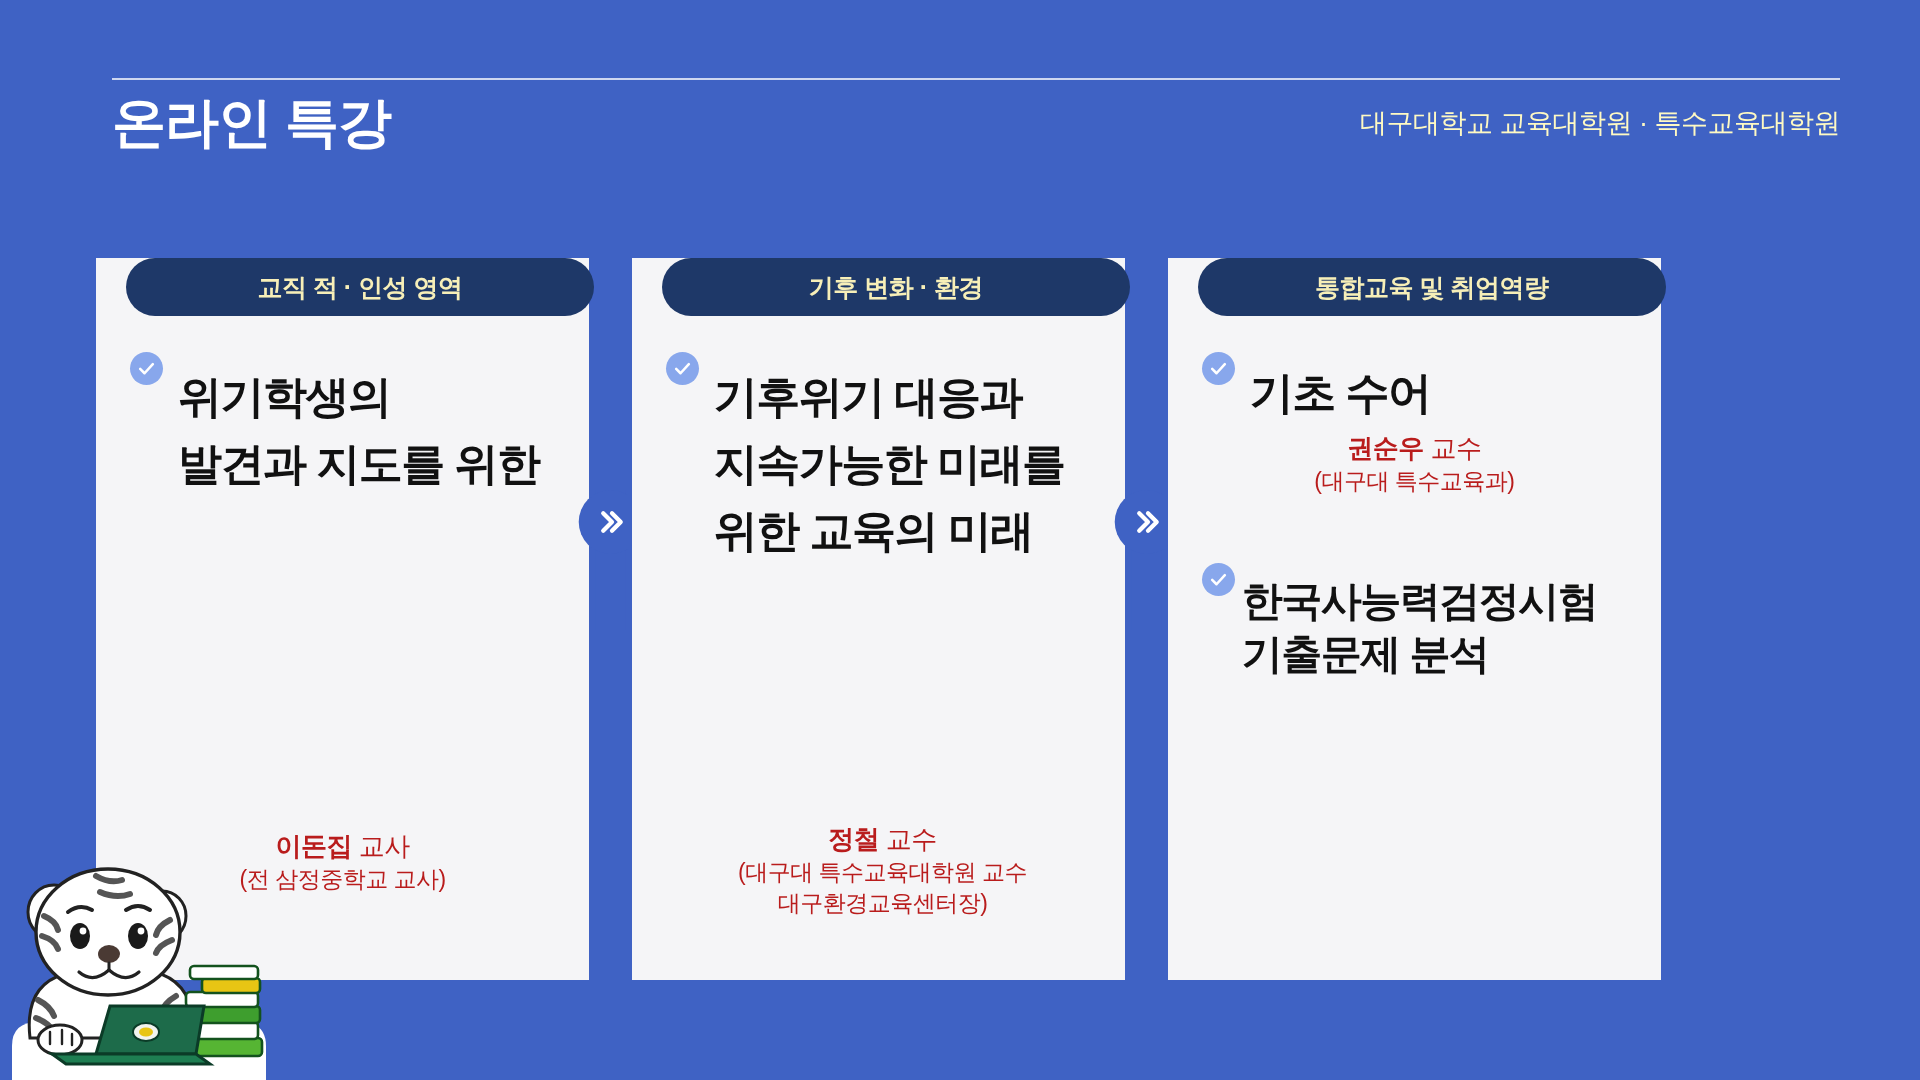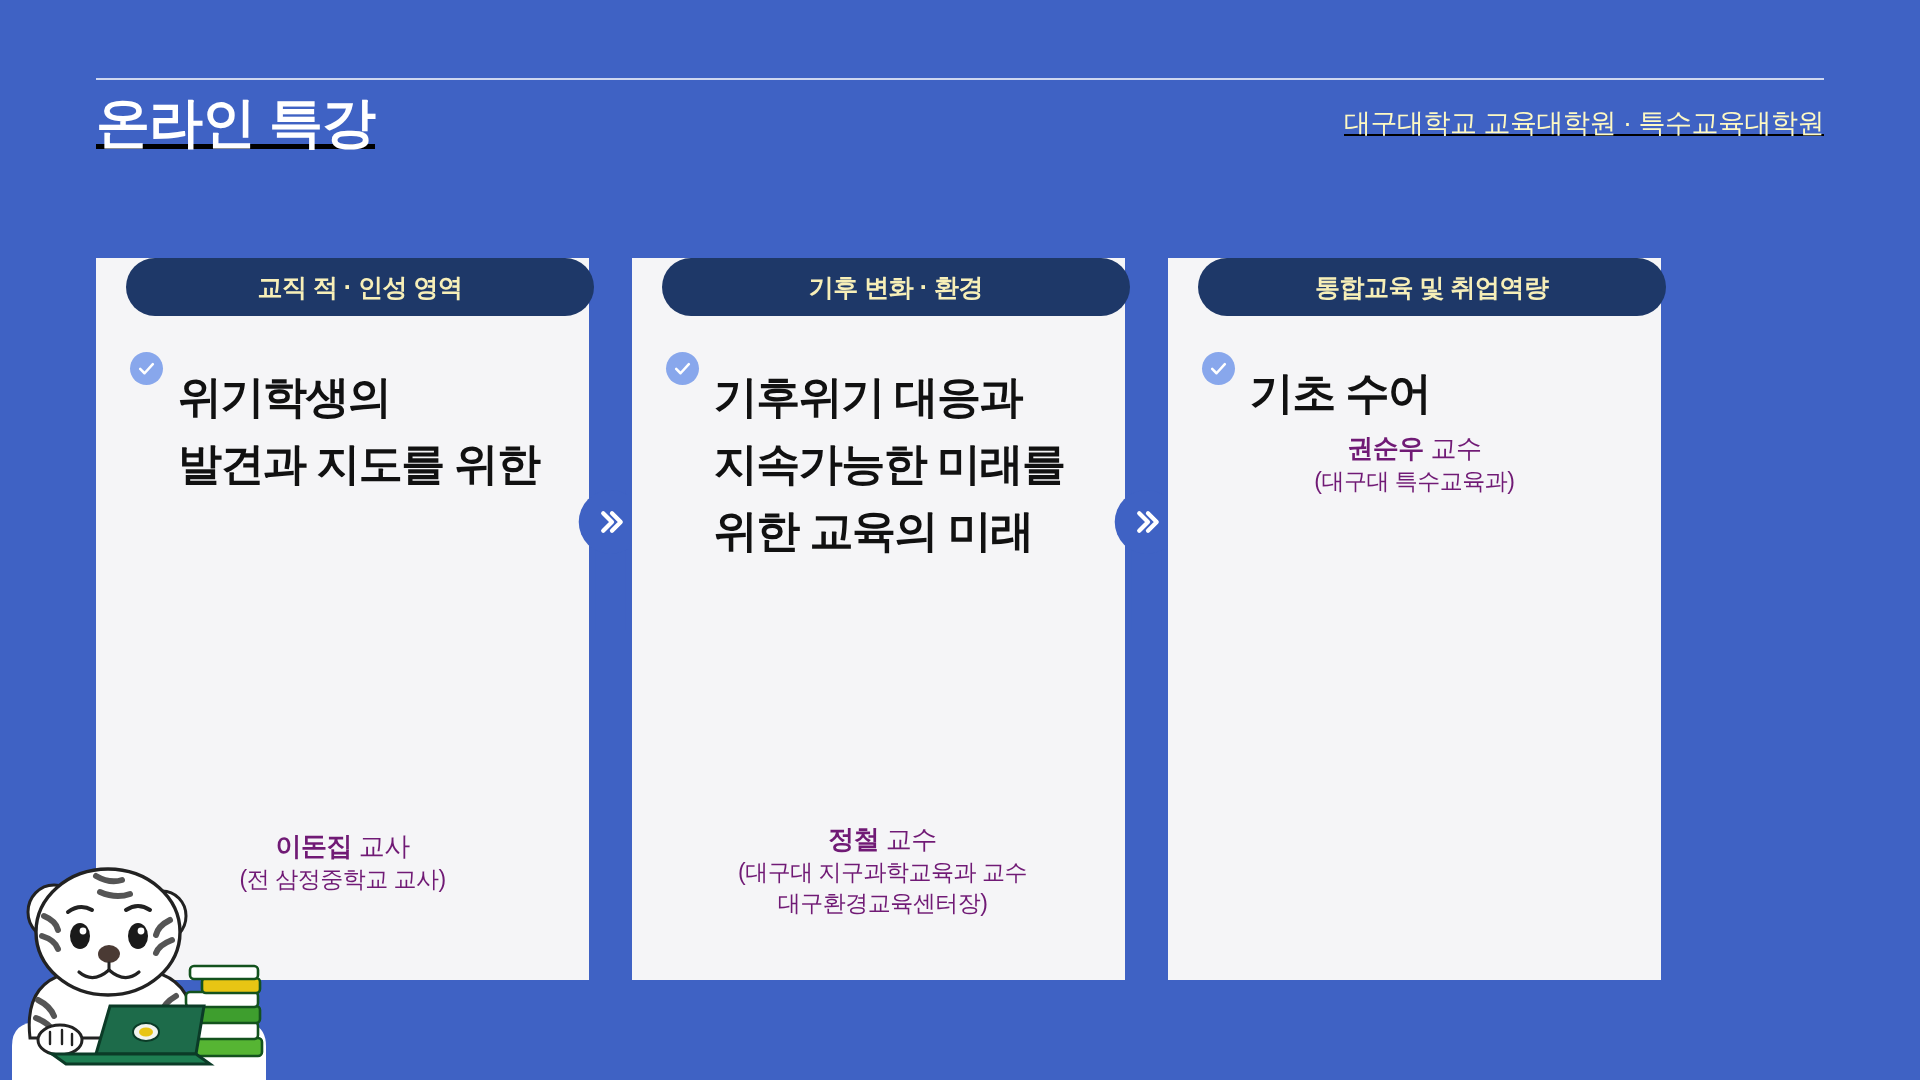--- a/index.html
+++ b/index.html
@@ -5,21 +5,21 @@
   * { margin:0; padding:0; box-sizing:border-box; }
   html,body { width:1920px; height:1080px; overflow:hidden; }
   body {
     background:#3F62C4;
     font-family:"Liberation Sans","DejaVu Sans",sans-serif;
     position:relative;
   }
 
   
   .header {
-    position:absolute; left:96px; top:78px; width:1728px;text-decoration:underline;
+    position:absolute; left:112px; top:78px; width:1728px;
   }
   .header-rule {
     width:100%; height:2px; background:rgba(255,255,255,.75);
   }
   .header-row {
     display:flex; align-items:flex-end; justify-content:space-between;
     margin-top:14px;
   }
   .page-title {
     font-size:54px; font-weight:bold; color:#FFFFFF;
@@ -70,21 +70,21 @@
   .check svg { width:19px; height:19px; display:block; }
   .item-title {
     padding-left:48px;
     font-size:44px; font-weight:bold; color:#111111;
     line-height:1.52; letter-spacing:-1.5px;
     padding-top:12px;
   }
   .item-title.tight { line-height:1.30; }
   .item-title .ln { display:block; white-space:nowrap; }
 
-  .credits { text-align:center; color:#701a75; letter-spacing:-.5px; }
+  .credits { text-align:center; color:#b91c1c; letter-spacing:-.5px; }
   .credit-name { font-size:26px; line-height:1.35; }
   .credit-name b { font-weight:bold; }
   .credit-name span { font-weight:400; }
   .credit-affil { font-size:23px; font-weight:400; line-height:1.32; }
   .credit-affil .ln { display:block; }
 
   
   .c1-credits { position:absolute; left:0; right:0; bottom:86px; }
   .c2-credits { position:absolute; left:8px; right:0; bottom:62px; }
   .c3-credits-a { margin-top:10px; }
@@ -178,21 +178,21 @@
           <span class="ln">기후위기 대응과</span>
           <span class="ln">지속가능한 미래를</span>
           <span class="ln">위한 교육의 미래</span>
         </div>
       </div>
       <div class="credits c2-credits">
         <div class="credit-name">
           <b>정철</b><span> 교수</span>
         </div>
         <div class="credit-affil">
-          <span class="ln">(대구대 지구과학교육과 교수</span>
+          <span class="ln">(대구대 특수교육대학원 교수</span>
           <span class="ln">대구환경교육센터장)</span>
         </div>
       </div>
     </div>
   </div>
 
   <div class="card-spacer">
     <div class="connector">
       <div class="conn-bar"></div>
       <div class="conn-circle">
@@ -222,20 +222,31 @@
       </div>
       <div class="credits c3-credits-a">
         <div class="credit-name">
           <b>권순우</b><span> 교수</span>
         </div>
         <div class="credit-affil">
           <span class="ln">(대구대 특수교육과)</span>
         </div>
       </div>
 
+      <div class="item" style="margin-top:66px;">
+        <span class="check">
+          <svg viewBox="0 0 24 24" fill="none" stroke="#FFFFFF" stroke-width="3.2" stroke-linecap="round" stroke-linejoin="round">
+              <polyline points="4,12.5 9.5,18 20,6.5"></polyline>
+            </svg>
+        </span>
+        <div class="item-title tight" style="padding-left:40px;font-size:41px;">
+          <span class="ln">한국사능력검정시험</span>
+          <span class="ln">기출문제 분석</span>
+        </div>
+      </div>
 
     </div>
   </div>
 
 </div>
 
 <div class="mascot">
   <svg viewBox="0 0 270 230" width="270" height="230">
 
     <path d="M8 230 L8 196 Q8 172 34 172 L236 172 Q262 172 262 196 L262 230 Z" fill="#FFFFFF"></path>

